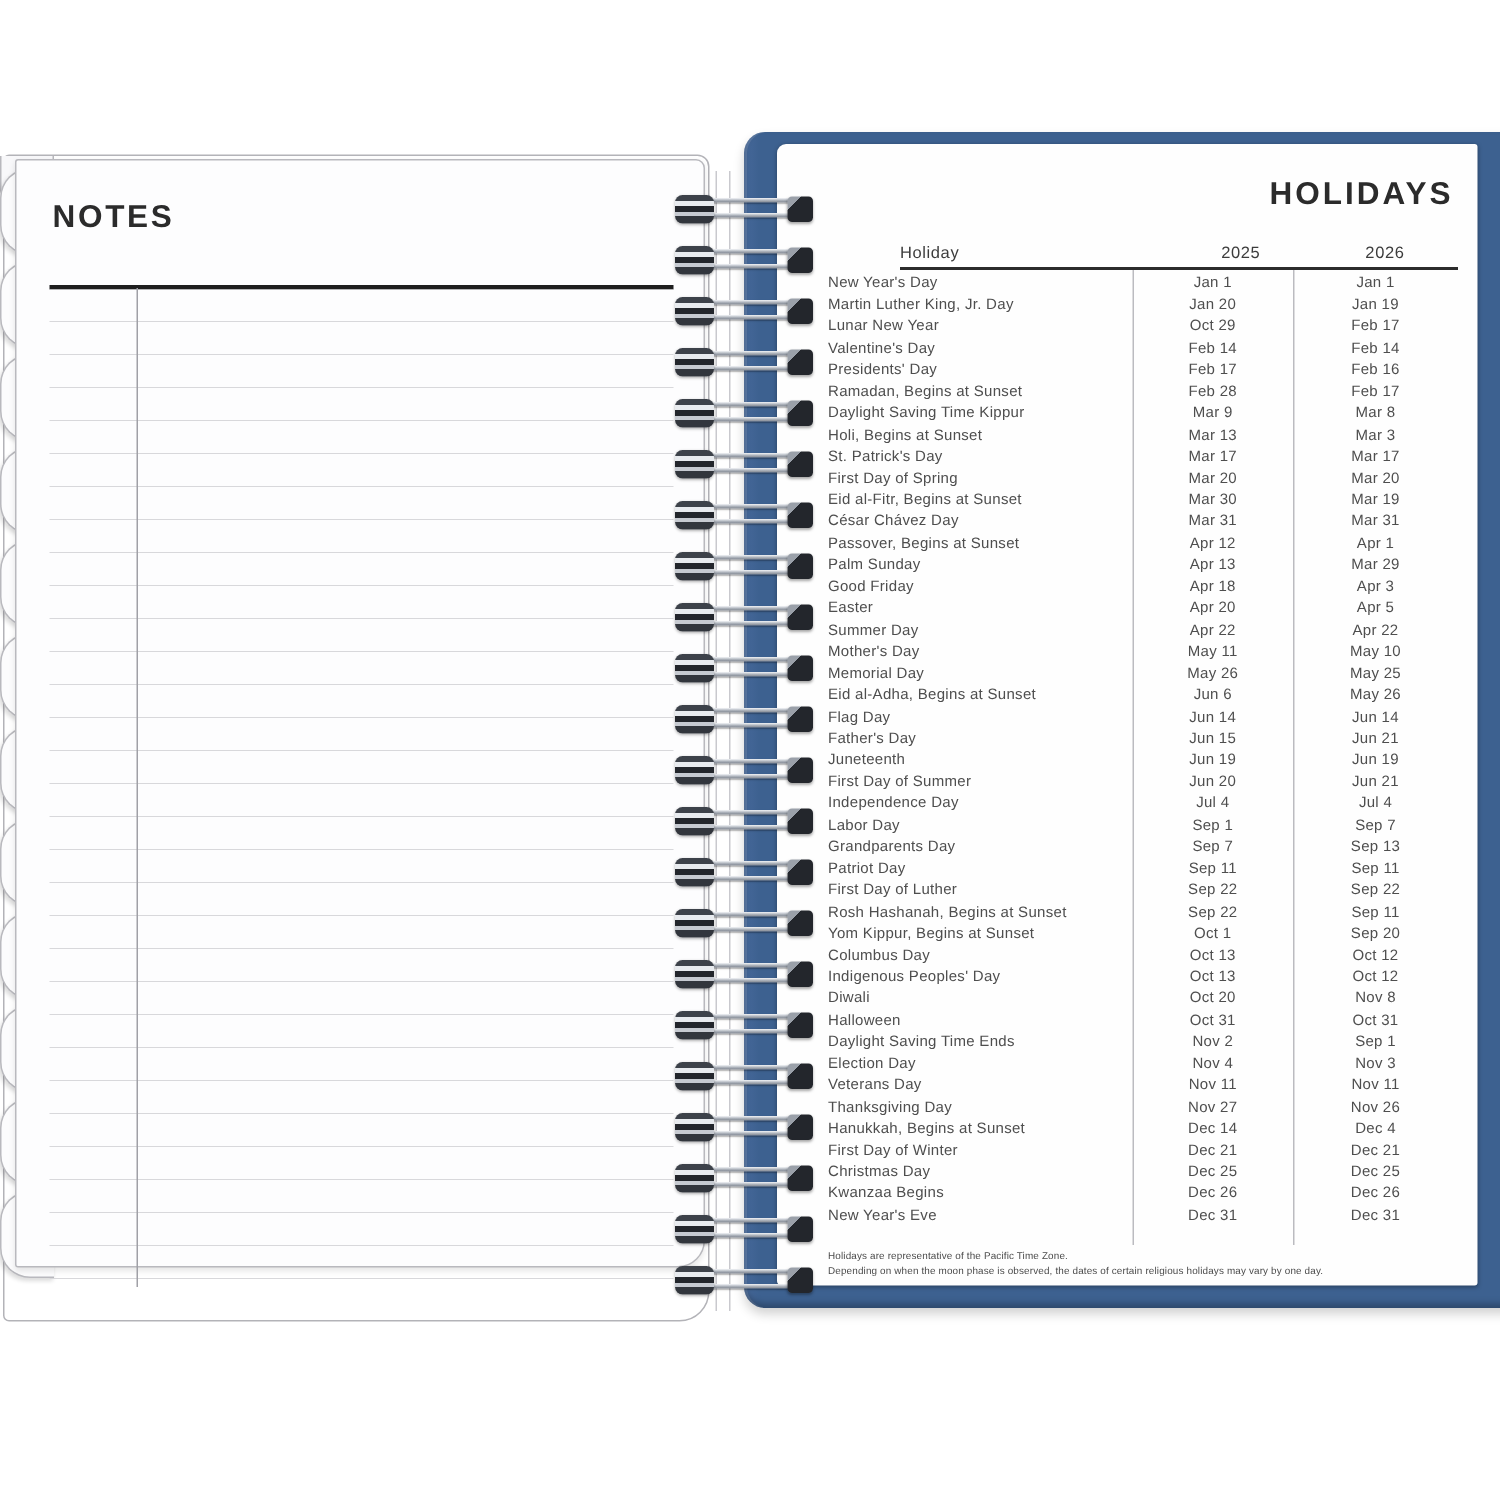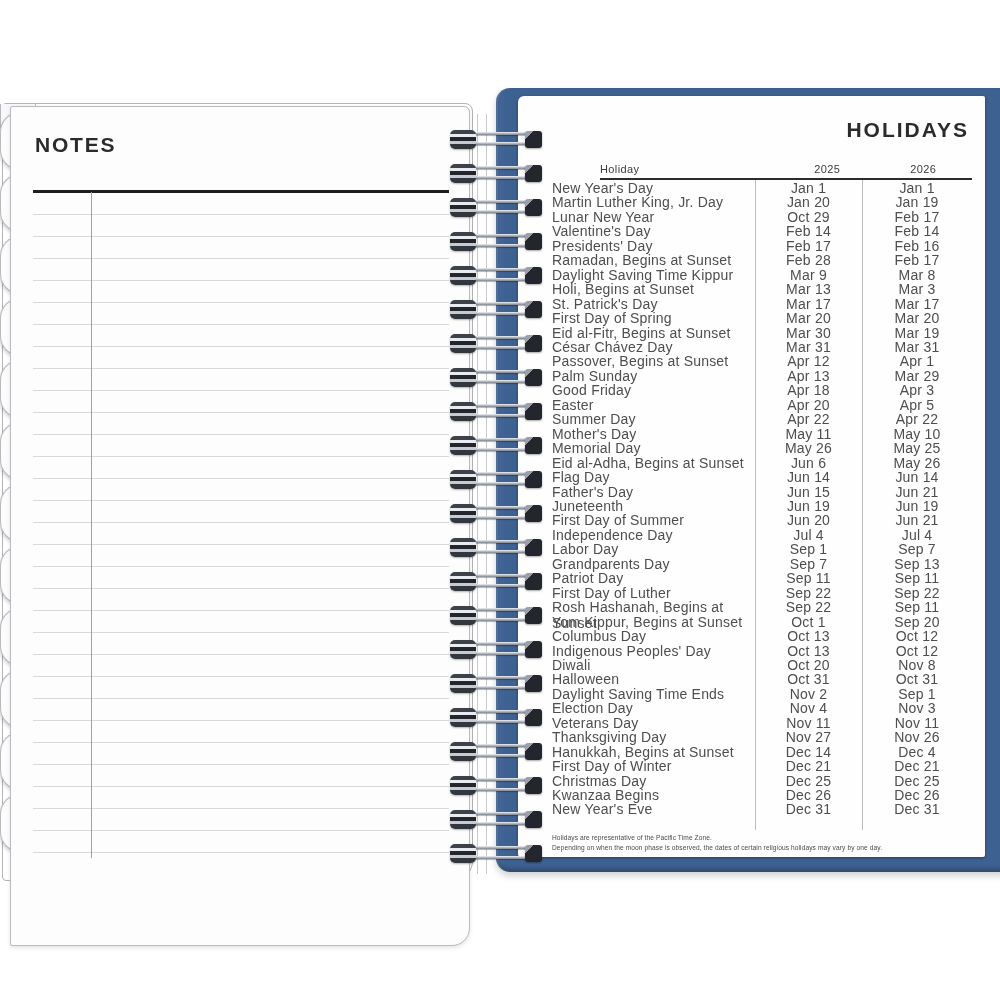--- a/index.html
+++ b/index.html
@@ -6,21 +6,21 @@
   html,body { width:1000px; height:1000px; background:#ffffff; overflow:hidden;
               font-family:"Liberation Sans", sans-serif; }
   .stage { position:relative; width:1000px; height:1000px; }
 
   
   .under-page { position:absolute; left:2px; top:103px; width:471px; height:778px;
 Instructions    background:#f4f4f6; border:1px solid #b3b3b8; border-radius:4px 8px 20px 4px; }
   .corner-curl { position:absolute; left:0; top:104px; width:36px; height:26px;
     background:#f8f8fa; border:1px solid #b8b8bd; border-top:none;
     border-radius:0 0 16px 3px; }
-  .left-page { position:absolute; left:10px; top:106px; width:460px; height:840px;
+  .left-page { position:absolute; left:10px; top:106px; width:460px; height:739px;
     background:#fdfdfe; border:1px solid #b9b9be; border-radius:2px 6px 18px 2px;
     box-shadow:0 2px 4px rgba(0,0,0,.10); }
   .notes-title { position:absolute; left:24px; top:26px; font-size:21px; font-weight:600;
     letter-spacing:1.8px; color:var(--text-dark,#2b2b2b); }
   .thick-rule { position:absolute; left:22px; top:83px; width:416px; height:2.5px;
     background:var(--rule-dark,#1e1e1e); }
   .ruled-lines { position:absolute; left:22px; top:86px; width:416px; height:665px;
     background:repeating-linear-gradient(to bottom,
       transparent 0, transparent 21px,
       var(--line-gray,#d8d8db) 21px, var(--line-gray,#d8d8db) 22px); }
@@ -56,21 +56,21 @@
     font-weight:600; letter-spacing:2px; color:var(--text-dark,#262626); }
 
   .holiday-table { position:absolute; left:34px; top:64px; width:420px; }
   .thead { display:flex; height:20px; align-items:flex-end; padding-bottom:3px;
     border-bottom:2px solid #2c2c2c; font-size:11px; color:#3c3c3c;
     letter-spacing:.4px;margin-left:48px; }
   .c-name { width:203px; text-align:left; }
   .c-d1   { width:107px; text-align:center; }
   .c-d2   { width:110px; text-align:center; }
   .tbody  { position:relative; }
-  .row { display:flex; height:14.46px; align-items:flex-start; font-size:14px;
+  .row { display:flex; height:14.46px; align-items:flex-end; font-size:10px;
     color:var(--text-gray,#4e4e4e); letter-spacing:.2px; }
   .vdiv { position:absolute; top:0; height:650px; width:1px; background:#bbbbc0; }
   .vdiv-1 { left:203px; } .vdiv-2 { left:310px; }
   .footnotes { position:absolute; left:34px; top:737px; width:424px;
     font-size:6.6px; line-height:9.5px; color:#4b4b4b; letter-spacing:.1px; }
 
   
   .wire { position:absolute; left:450px; width:92px; height:24px; }
   .w-bar { position:absolute; left:8px; right:12px; height:3.2px; border-radius:2px;
     background:linear-gradient(180deg,#f3f5f8,#aab0b9 55%,#7e848e);

